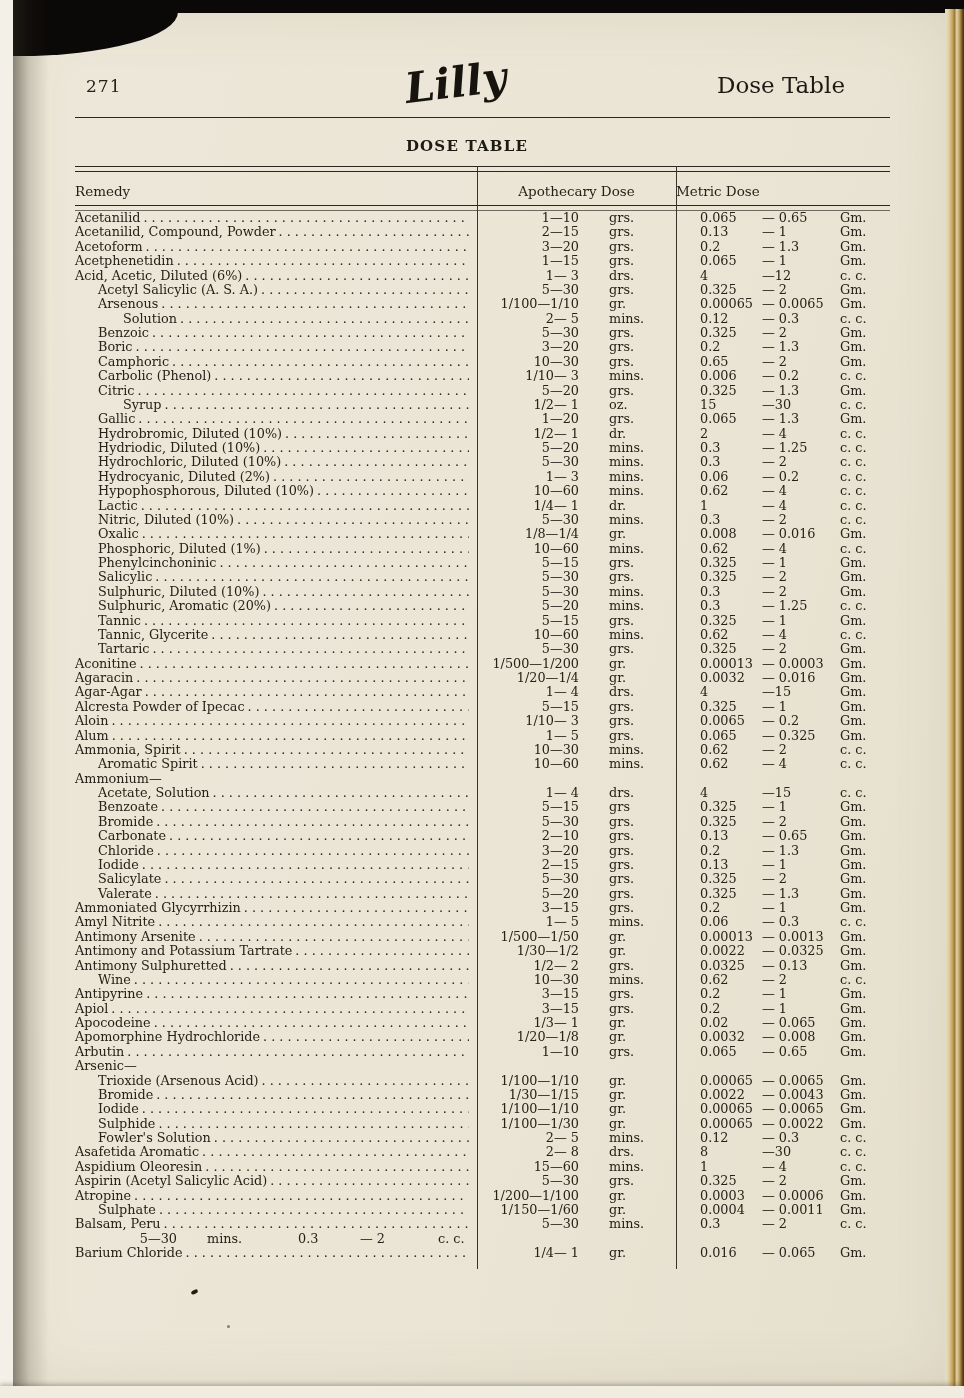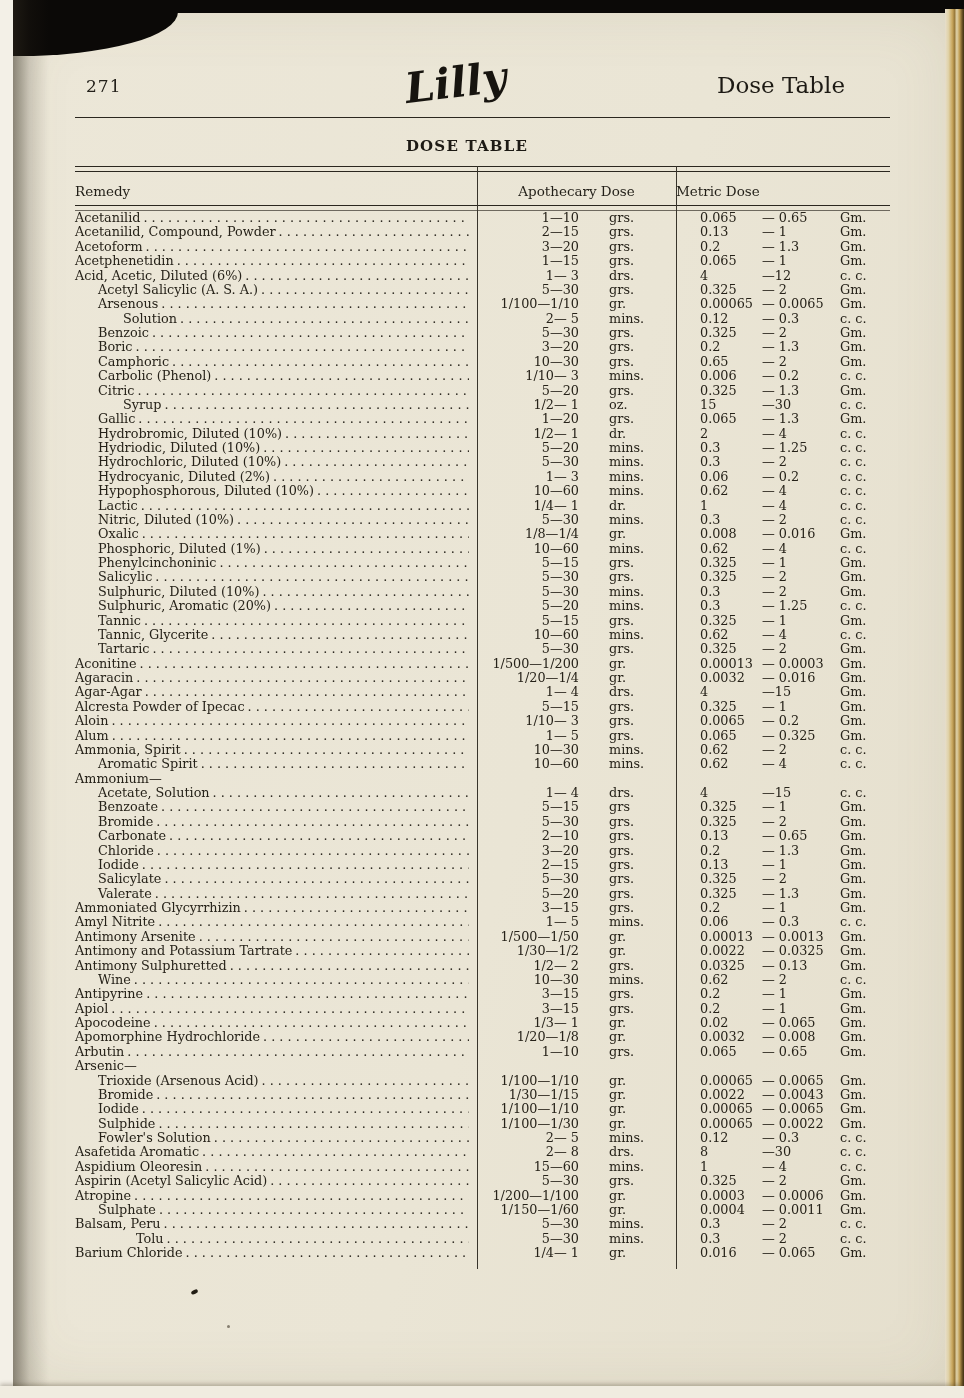--- a/index.html
+++ b/index.html
@@ -1228,24 +1228,20 @@
       <span class="aunit">mins.</span>
     </div>
     <div class="c-met">
       <span class="mmin">0.3</span>
       <span class="mmax">— 2</span>
       <span class="munit">c. c.</span>
     </div>
   </div>
 
   <div class="row">
-    <div class="c-rem ind-3">
-      <span class="rname">Tolu</span>
-      <span class="leader"></span>
-    </div>
     <div class="c-ap">
       <span class="range">5—30</span>
       <span class="aunit">mins.</span>
     </div>
     <div class="c-met">
       <span class="mmin">0.3</span>
       <span class="mmax">— 2</span>
       <span class="munit">c. c.</span>
     </div>
   </div>

